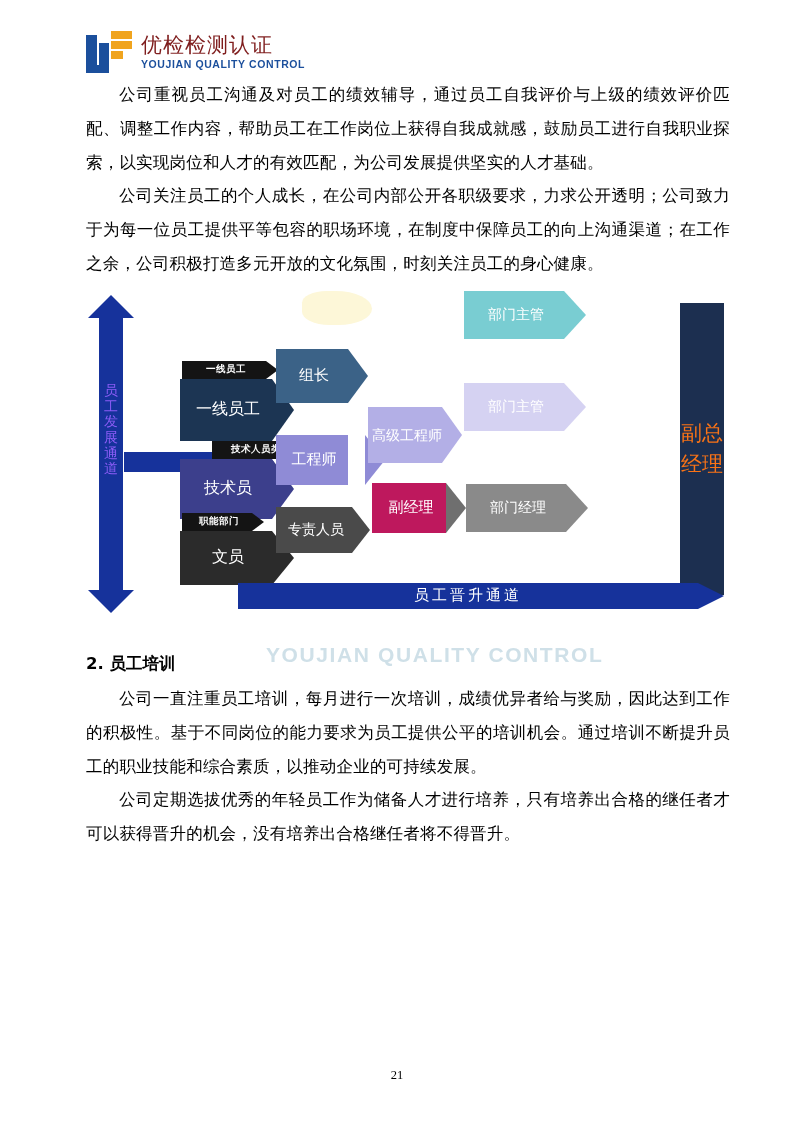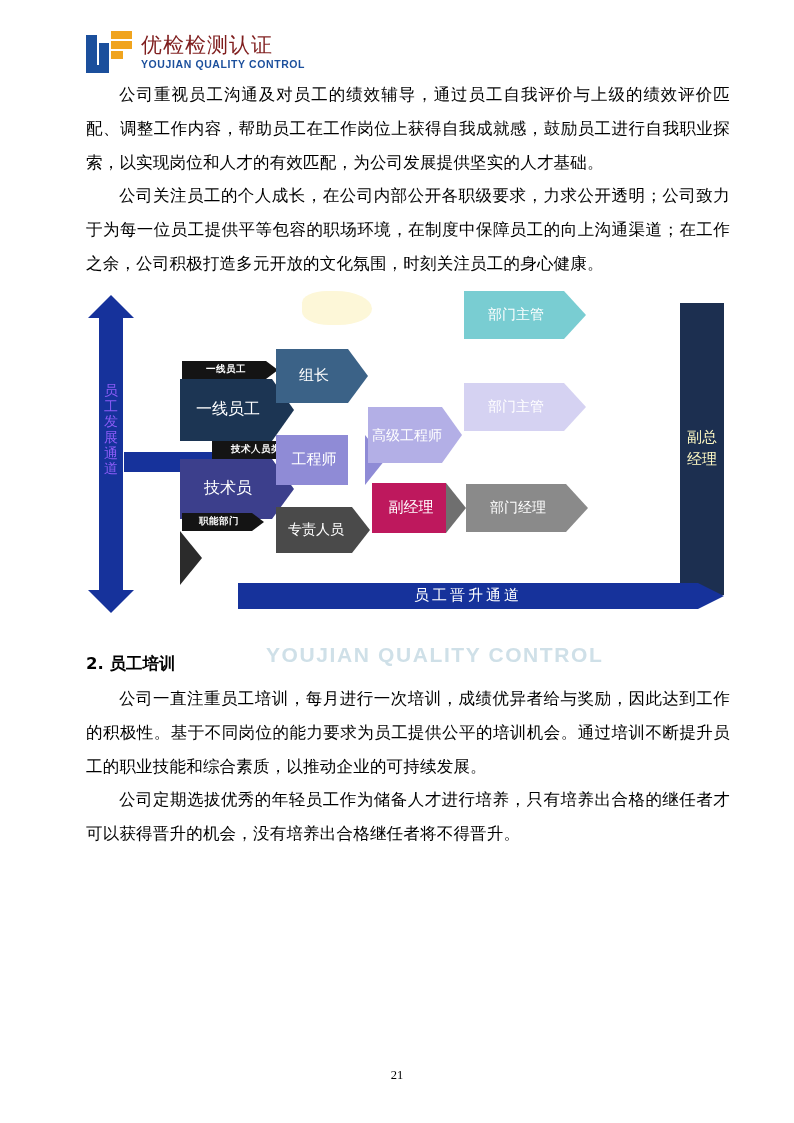--- a/index.html
+++ b/index.html
@@ -181,23 +181,23 @@
   }
 
   
   .vp-block {
     position: absolute;
     right: 0;
     top: 12px;
     width: 44px;
     height: 292px;
     background: #1c2f50;
-    color: #fef9c3;
-    font-family: "DejaVu Sans", sans-serif;
-    font-size: 15px;
+    color: #f97316;
+    font-family: "DejaVu Sans", sans-serif;
+    font-size: 21px;
     display: flex;
     align-items: center;
     justify-content: center;
     text-align: center;
     line-height: 1.45;
   }
   .vp-block span { display: block; }
 
   
   .bottom-arrow {
@@ -356,20 +356,21 @@
       <div class="body" style="background:#d5d2f2; width:100px;">部门主管</div>
       <div class="head" style="border-top:24px solid transparent;border-bottom:24px solid transparent;border-left:22px solid #d5d2f2;"></div>
     </div>
 
     <div class="tag" style="left:102px; top:222px; height:18px;">
       <div class="tbody" style="background:#141414; width:70px;">职能部门</div>
       <div class="thead" style="border-top:9px solid transparent;border-bottom:9px solid transparent;border-left:12px solid #141414;"></div>
     </div>
 
     <div class="arrow" style="left:100px; top:240px; height:54px; font-size:16px;">
+      <div class="body" style="background:#2b2b2b; width:92px;">文员</div>
       <div class="head" style="border-top:27px solid transparent;border-bottom:27px solid transparent;border-left:22px solid #2b2b2b;"></div>
     </div>
 
     <div class="arrow" style="left:196px; top:216px; height:46px; font-size:14px;">
       <div class="body" style="background:#4a4a4a; width:76px;">专责人员</div>
       <div class="head" style="border-top:23px solid transparent;border-bottom:23px solid transparent;border-left:18px solid #4a4a4a;"></div>
     </div>
 
     <div class="arrow" style="left:292px; top:192px; height:50px; font-size:15px;">
       <div class="body" style="background:#be185d; width:74px;">副经理</div>

